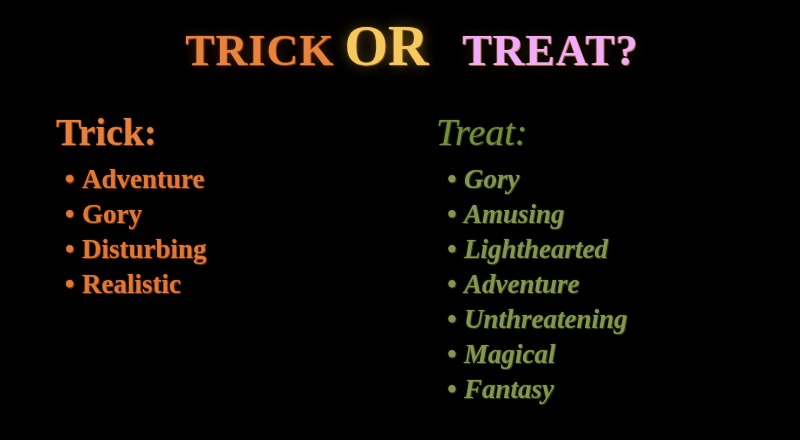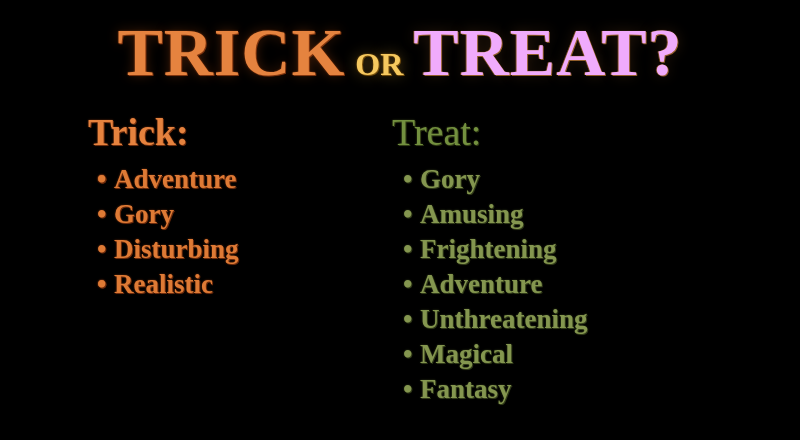--- a/index.html
+++ b/index.html
@@ -27,34 +27,35 @@
     left: 0;
     top: 18px;
     width: 800px;
     text-align: center;
     white-space: nowrap;
     line-height: 1;
   }
   .title-word {
     font-family: "Liberation Serif", "DejaVu Serif", serif;
     font-weight: 700;
-    font-size: 68px;
+    font-size: 44px;
     letter-spacing: 1px;
     display: inline-block;
     vertical-align: baseline;
+    margin-left: 24px;
   }
   #title-trick {
     color: #E5833F;
     text-shadow:
       0 0 2px #8a3a10,
       1px 1px 0 #7c3410,
       0 0 12px rgba(200, 90, 25, 0.35);
   }
   #title-or {
-    font-size: 32px;
+    font-size: 56px;
     color: #F6C95F;
     font-weight: 700;
     margin: 0 10px;
     letter-spacing: 0px;
     text-shadow:
       0 0 2px #8a5c10,
       1px 1px 0 #6d4a0d,
       0 0 14px rgba(240, 180, 60, 0.45);
   }
   #title-treat {
@@ -71,22 +72,22 @@
     position: absolute;
     left: 0;
     top: 110px;
     width: 800px;
     height: 320px;
   }
   .column {
     position: absolute;
     top: 0;
   }
-  #column-trick { left: 56px; width: 340px; margin-left: 32px; }
-  #column-treat { left: 392px; width: 360px; }
+  #column-trick { left: 56px; width: 340px; }
+  #column-treat { left: 436px; width: 360px; font-style: italic; }
 
   .col-heading {
     font-family: "Liberation Serif", "DejaVu Serif", serif;
     font-size: 38px;
     line-height: 44px;
     margin: 0 0 8px 0;
     white-space: nowrap;
   }
   #heading-trick {
     color: #E5823E;
@@ -159,21 +160,21 @@
         <li><span class="bullet">•</span></li>
         <li><span class="bullet">•</span><span>Realistic</span></li>
       </ul>
     </div>
 
     <div class="column" id="column-treat">
       <div class="col-heading" id="heading-treat">Treat:</div>
       <ul class="col-list" id="list-treat">
         <li><span class="bullet">•</span><span>Gory</span></li>
         <li><span class="bullet">•</span><span>Amusing</span></li>
-        <li><span class="bullet">•</span><span>Frightening</span></li>
+        <li><span class="bullet">•</span><span>Lighthearted</span></li>
         <li><span class="bullet">•</span><span>Adventure</span></li>
         <li><span class="bullet">•</span><span>Unthreatening</span></li>
         <li><span class="bullet">•</span><span>Magical</span></li>
         <li><span class="bullet">•</span><span>Fantasy</span></li>
       </ul>
     </div>
 
   </div>
 </div>
 

